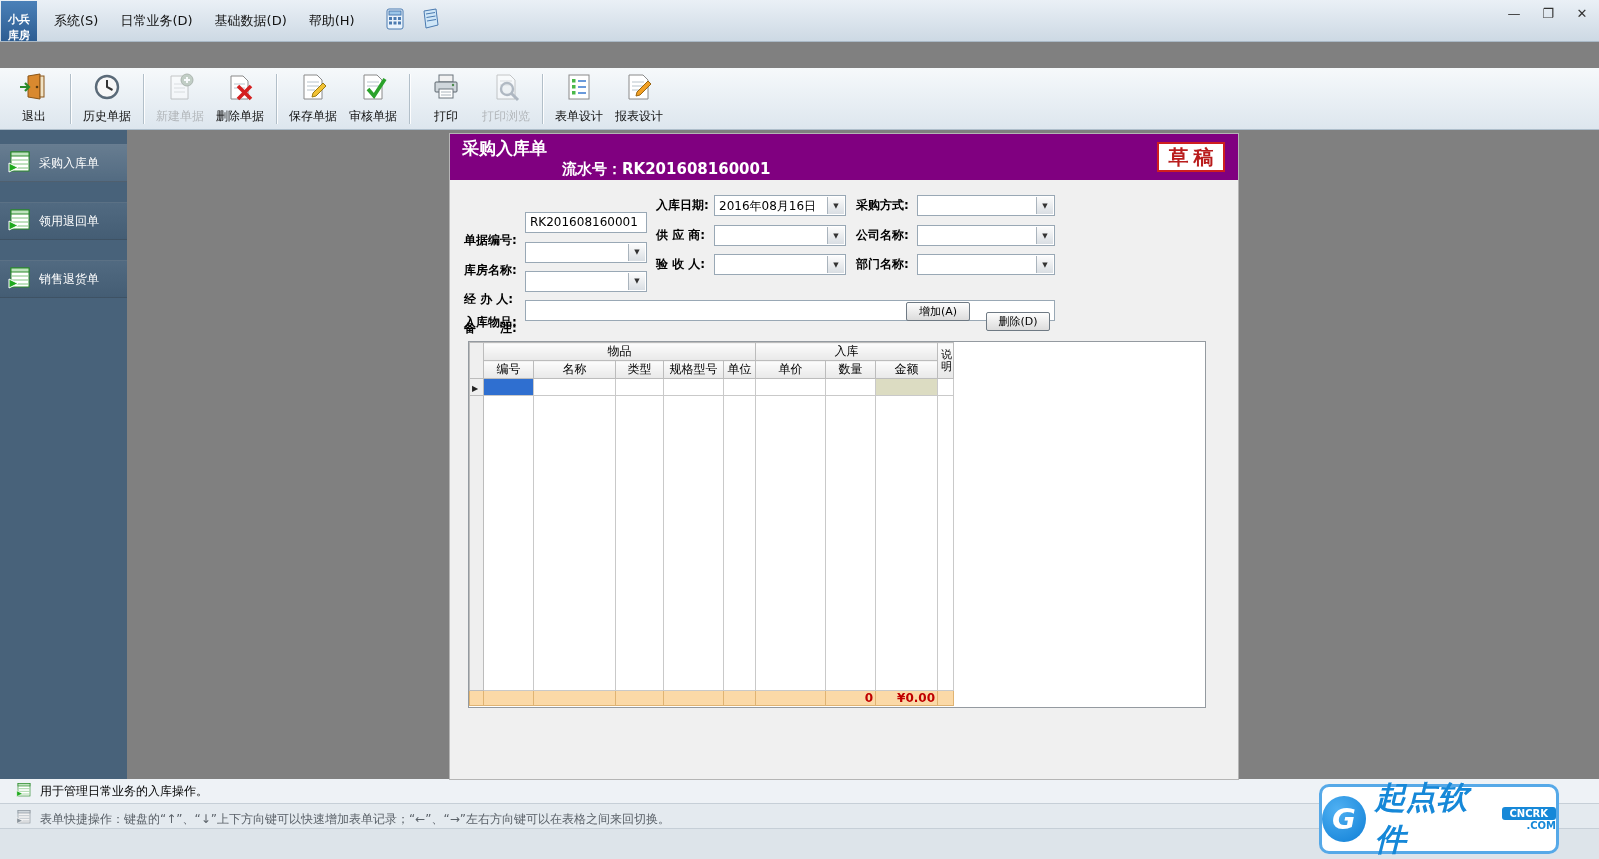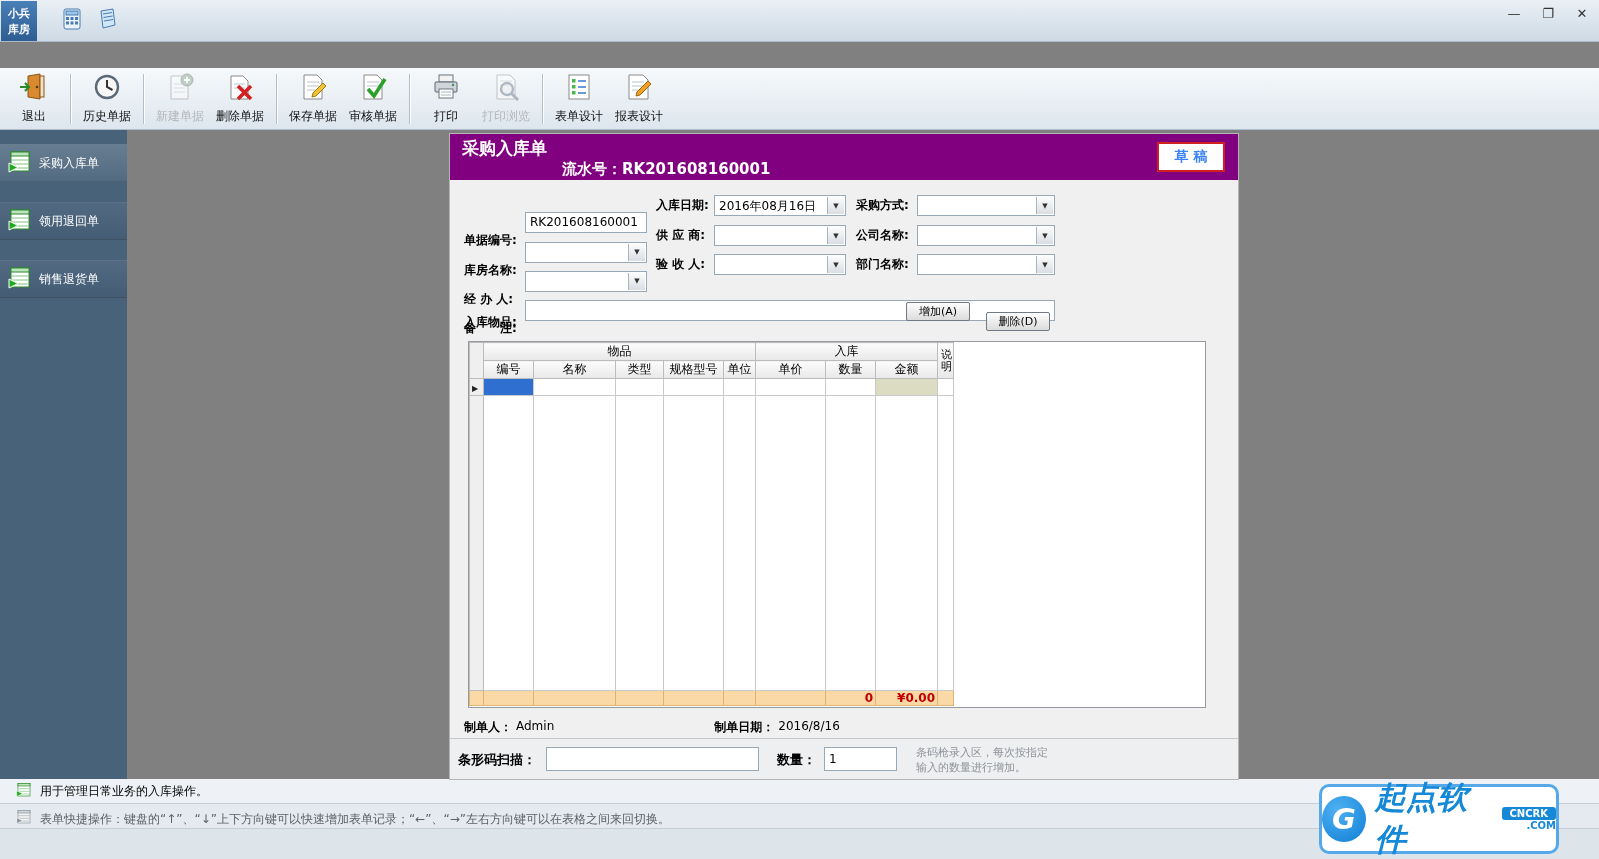--- a/index.html
+++ b/index.html
@@ -5,21 +5,21 @@
   * { box-sizing:border-box; }
   body { margin:0; background:#555; }
   .window { position:relative; width:1599px; height:859px; overflow:hidden;
             font-family:"DejaVu Sans","Liberation Sans",sans-serif; background:#808080; }
 
   
   .titlebar { position:absolute; top:0; left:0; right:0; height:42px;
               background:linear-gradient(#eaf0f6,#cdd9e4); border-bottom:1px solid #aab9c6;
               display:flex; align-items:center; }
   .applogo { width:36px; height:40px; margin:1px 6px 0 1px; background:linear-gradient(#4a80b8,#2d5d92);
-             color:#fff; font-size:11px; font-weight:bold; text-align:center; line-height:1.45; padding-top:5px; }
+             color:#fff; font-size:11px; font-weight:bold; text-align:center; line-height:1.45; padding-top:11px; }
   .menubar { display:flex; align-items:center; height:100%; }
   .menu-item { padding:0 11px; font-size:13px; color:#111; line-height:42px; cursor:default; }
   .quick-icons { display:flex; gap:14px; margin-left:18px; align-items:center; }
   .win-controls { margin-left:auto; display:flex; align-items:flex-start; height:100%; }
   .win-btn { width:34px; height:26px; display:flex; align-items:center; justify-content:center;
              font-size:13px; color:#333; }
 
   
   .tabbar { position:absolute; top:42px; left:0; right:0; height:26px;
             background:linear-gradient(#95a7b7,#7e92a4); display:flex; padding-left:6px; }
@@ -46,21 +46,21 @@
   .side-item.active { background:linear-gradient(rgba(255,255,255,.17),rgba(255,255,255,.06)); }
   .backdrop { position:absolute; top:130px; left:127px; right:0; bottom:64px; background:#808080; }
 
   
   .panel { position:absolute; left:449px; top:133px; width:790px; height:647px;
            background:#f0f0f0; border:1px solid #b5b5b5; z-index:2; }
   .panel-header { position:absolute; top:0; left:0; right:0; height:46px; background:#800080; color:#fff; }
   .panel-title { position:absolute; left:12px; top:3px; font-size:17px; font-weight:bold; }
   .panel-serial { position:absolute; left:112px; top:26px; font-size:15px; font-weight:bold; }
   .stamp { position:absolute; right:13px; top:8px; width:68px; height:30px; background:#fff;
-           border:2px solid #cf1f1f; color:#3b82f6; font-size:14px; font-weight:bold;
+           border:2px solid #cf1f1f; color:#b91c1c; font-size:20px; font-weight:bold;
            display:flex; align-items:center; justify-content:center; letter-spacing:5px; padding-left:5px; }
 
   .frow { position:absolute; height:22px; font-size:12px; }
   .flabel { font-weight:bold; color:#000; }
   .g1 { position:absolute; left:14px; display:flex; align-items:center; }
   .g2 { position:absolute; left:206px; display:flex; align-items:center; }
   .g3 { position:absolute; left:406px; display:flex; align-items:center; }
   .g1 .flabel { width:61px;margin-top:37px; } .g2 .flabel { width:58px; } .g3 .flabel { width:61px; }
 
   .tbox { height:21px; background:#fff; border:1px solid #99a8b5; font-size:12px; padding:1px 4px;
@@ -121,20 +121,26 @@
 </style>
 </head>
 <body>
 
 <div class="window">
 
   <div class="titlebar">
     <div class="applogo">
       <div>小兵</div>
       <div>库房</div>
+    </div>
+    <div class="menubar">
+      <div class="menu-item">系统(S)</div>
+      <div class="menu-item">日常业务(D)</div>
+      <div class="menu-item">基础数据(D)</div>
+      <div class="menu-item">帮助(H)</div>
     </div>
     <div class="quick-icons">
       <span>
         <svg width="22" height="22" viewBox="0 0 22 22">
             <rect x="3" y="1" width="16" height="20" rx="2" fill="#eaf3fb" stroke="#4a7ab0"></rect>
             <rect x="5" y="3" width="12" height="4" fill="#9cc6e8" stroke="#4a7ab0"></rect>
             <rect x="5" y="9" width="3" height="3" fill="#4a7ab0"></rect>
             <rect x="9.5" y="9" width="3" height="3" fill="#4a7ab0"></rect>
             <rect x="14" y="9" width="3" height="3" fill="#4a7ab0"></rect>
             <rect x="5" y="13.5" width="3" height="3" fill="#4a7ab0"></rect>
@@ -436,37 +442,21 @@
               <td></td>
               <td></td>
           <td class="num">0</td>
           <td class="num">¥0.00</td>
           <td></td>
         </tr>
       </tbody>
         </table>
     </div>
 
-    <div class="maker-row">
-      <span class="flabel">制单人：</span>
-      <span style="margin-left:4px;">Admin</span>
-      <span class="flabel" style="margin-left:160px;">制单日期：</span>
-      <span style="margin-left:4px;">2016/8/16</span>
-    </div>
-
-    <div class="barcode-bar">
-      <span class="bc-label">条形码扫描：</span>
-      <input class="tbox bc-input" style="">
-      <span class="qty-label">数量：</span>
-      <input class="tbox qty-input" value="1" style="">
-      <div class="bc-hint">
-        <div>条码枪录入区，每次按指定</div>
-        <div>输入的数量进行增加。</div>
-      </div>
-    </div>
+
   </div>
 
   <div class="statusbar">
     <div class="status-row1">
       <span><svg width="16" height="16" viewBox="0 0 24 24">
             <rect x="3" y="2" width="18" height="19" fill="#fff" stroke="#2a8a2a"></rect>
             <rect x="3" y="2" width="18" height="4" fill="#bfe3bf" stroke="#2a8a2a"></rect>
             <path d="M4 10 h16 M4 14 h16 M4 18 h16" stroke="#7fc27f"></path>
             <path d="M1 13 L10 17.5 L1 22 Z" fill="#1faa1f" stroke="#fff"></path>
           </svg></span>

